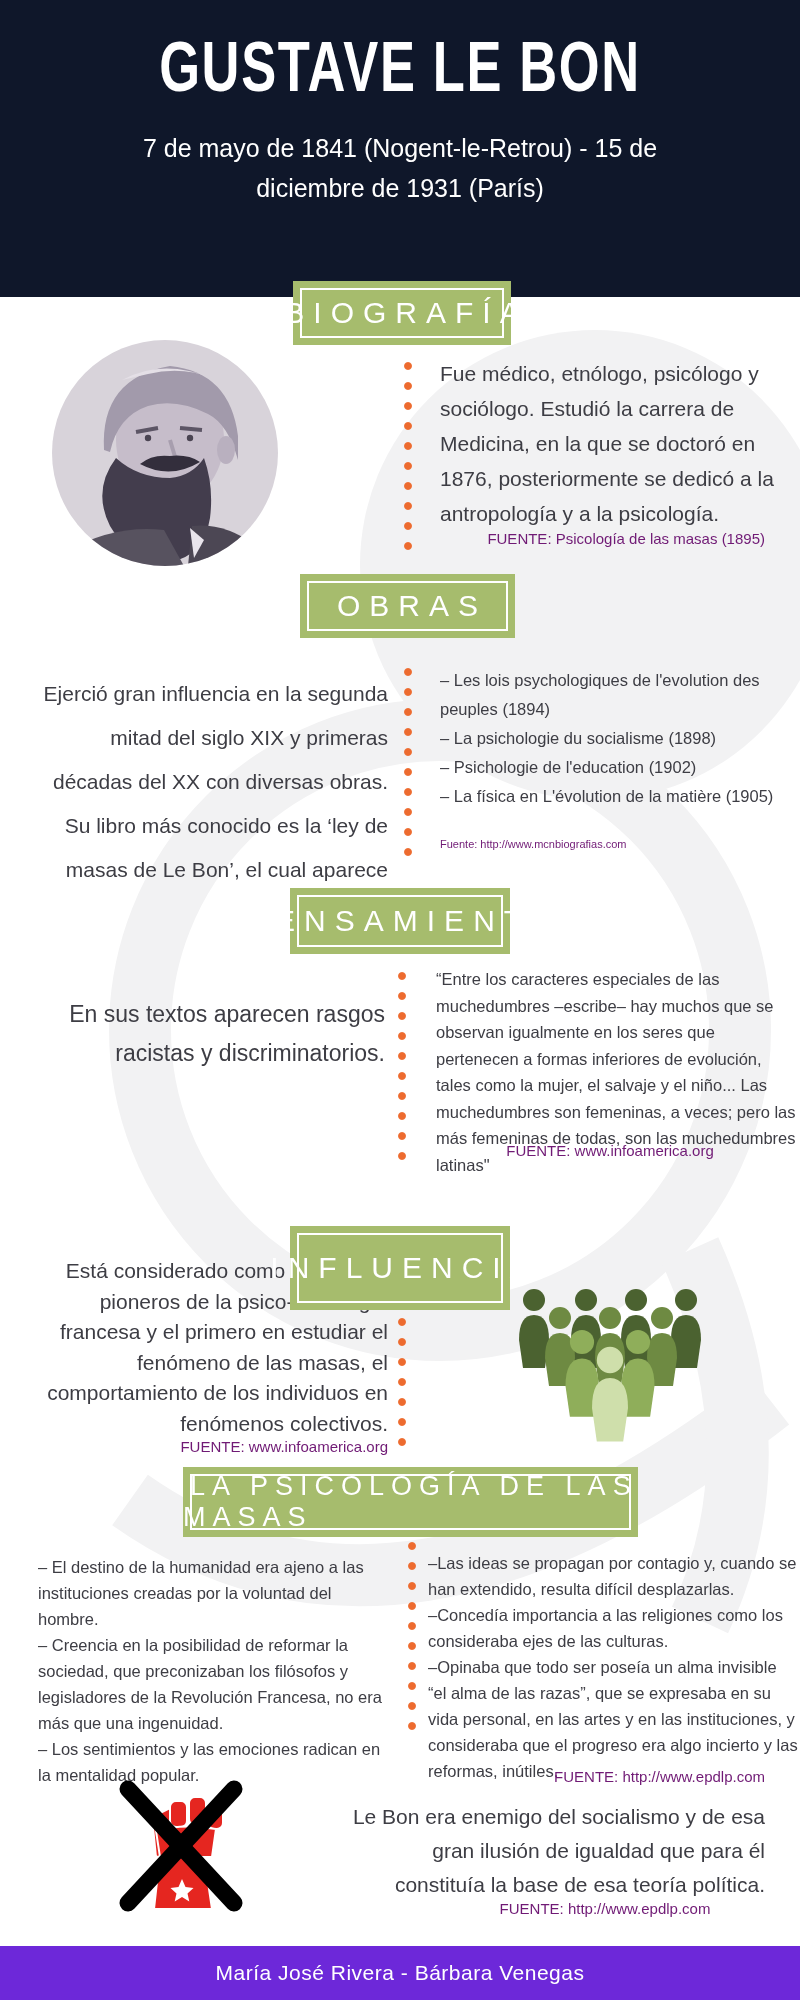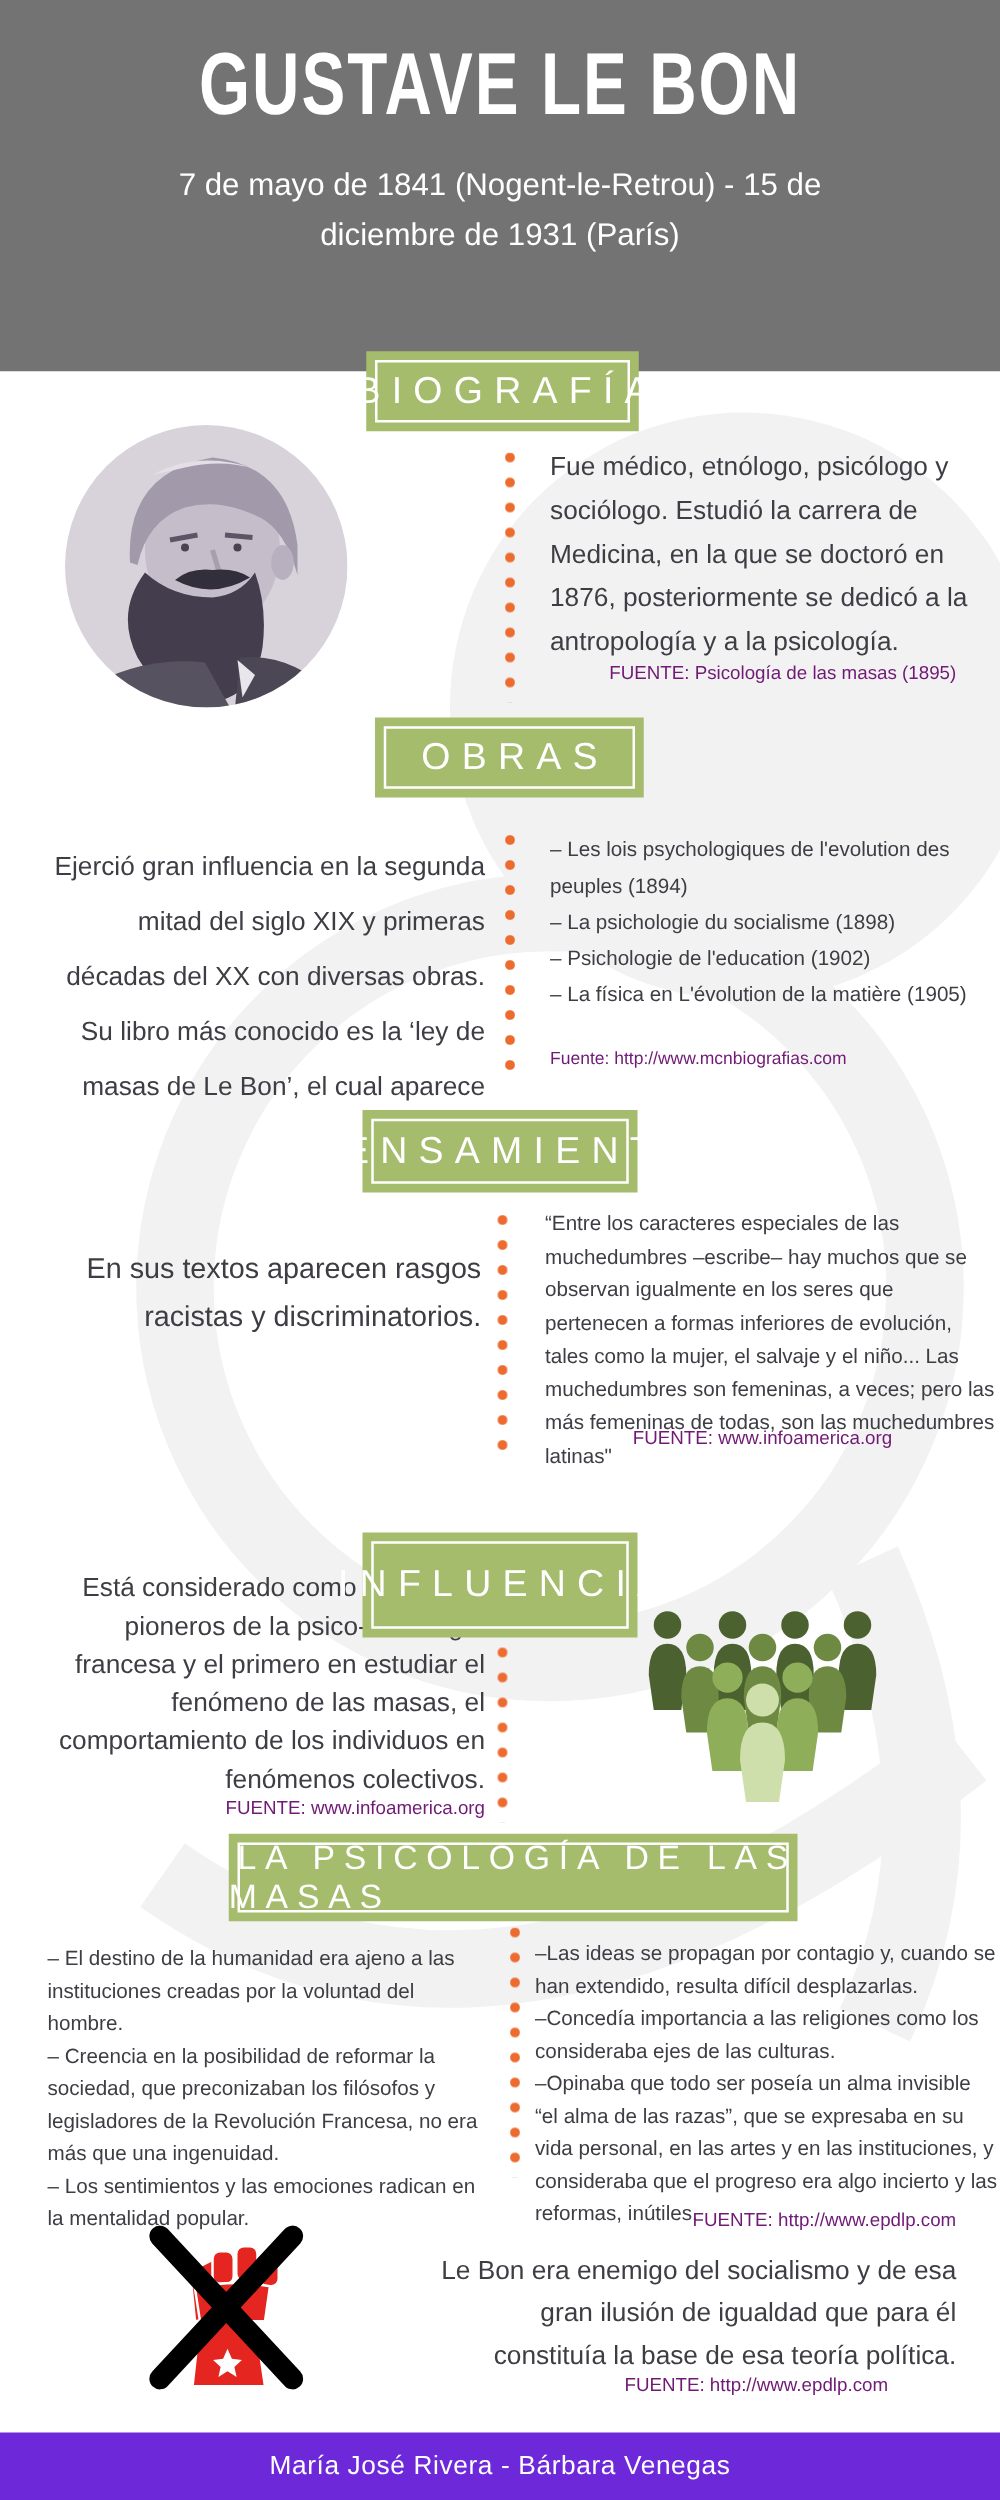--- a/index.html
+++ b/index.html
@@ -2,21 +2,21 @@
 <html><head>
 <meta charset="utf-8">
 <style>
   html,body{margin:0;padding:0;background:#ffffff;}
   .canvas{position:relative;width:800px;height:2000px;margin:0 auto;overflow:hidden;
           font-family:"Liberation Sans",sans-serif;background:#ffffff;}
   .wm{position:absolute;left:0;top:0;z-index:0;}
   .layer{position:absolute;z-index:1;}
 
   
-  .header{left:0;top:0;width:800px;height:297px;background:#737373;}
+  .header{left:0;top:0;width:800px;height:297px;background:#0f172a;}
   .page-title{position:absolute;left:0;top:30px;width:800px;text-align:center;color:#ffffff;
               font-size:64px;font-weight:bold;letter-spacing:2px;transform:scale(0.82,1.10);}
   .page-subtitle{position:absolute;left:110px;top:128px;width:580px;text-align:center;color:#ffffff;
               font-size:25px;line-height:40px;font-weight:400;}
 
   
   .tbox{position:absolute;background:#A6BC6D;z-index:2;}
   .tbox::before{content:"";position:absolute;top:7px;left:7px;right:7px;bottom:7px;border:2px solid #ffffff;}
   .tbox .lbl{position:absolute;left:0;top:0;width:100%;height:100%;display:flex;align-items:center;
              justify-content:center;color:#ffffff;font-size:30px;font-weight:400;letter-spacing:9px;text-indent:9px;}
@@ -100,21 +100,21 @@
   <div class="body-md rt" style="left:40px;top:672px;width:348px;">Ejerció gran influencia en la segunda mitad del siglo XIX y primeras décadas del XX con diversas obras. Su libro más conocido es la ‘ley de masas de Le Bon’, el cual aparece en 1895.</div>
 
   <div class="dots" style="left:404px;top:668px;height:200px;"></div>
 
   <div class="body-sm" style="left:440px;top:666px;width:360px;line-height:29px;">
       <div class="li">– Les lois psychologiques de l'evolution des peuples (1894)</div>
       <div class="li">– La psichologie du socialisme (1898)</div>
       <div class="li">– Psichologie de l'education (1902)</div>
       <div class="li">– La física en L'évolution de la matière (1905)</div>
     </div>
-  <div class="src" style="left:440px;top:838px;width:360px;font-size:14px;">Fuente: http://www.mcnbiografias.com</div>
+  <div class="src" style="left:440px;top:838px;width:360px;font-size:11px;">Fuente: http://www.mcnbiografias.com</div>
 
   <div class="tbox" style="left:290px;top:888px;width:220px;height:66px;">
     <div class="lbl">PENSAMIENTO</div>
   </div>
 
   <div class="body-lg pensa-left rt" style="left:55px;top:995px;width:330px;">En sus textos aparecen rasgos racistas y discriminatorios.</div>
 
   <div class="dots" style="left:398px;top:972px;height:200px;"></div>
 
   <div class="body-sm" style="left:436px;top:966px;width:362px;line-height:26.5px;">“Entre los caracteres especiales de las muchedumbres –escribe– hay muchos que se observan igualmente en los seres que pertenecen a formas inferiores de evolución, tales como la mujer, el salvaje y el niño... Las muchedumbres son femeninas, a veces; pero las más femeninas de todas, son las muchedumbres latinas"</div>

